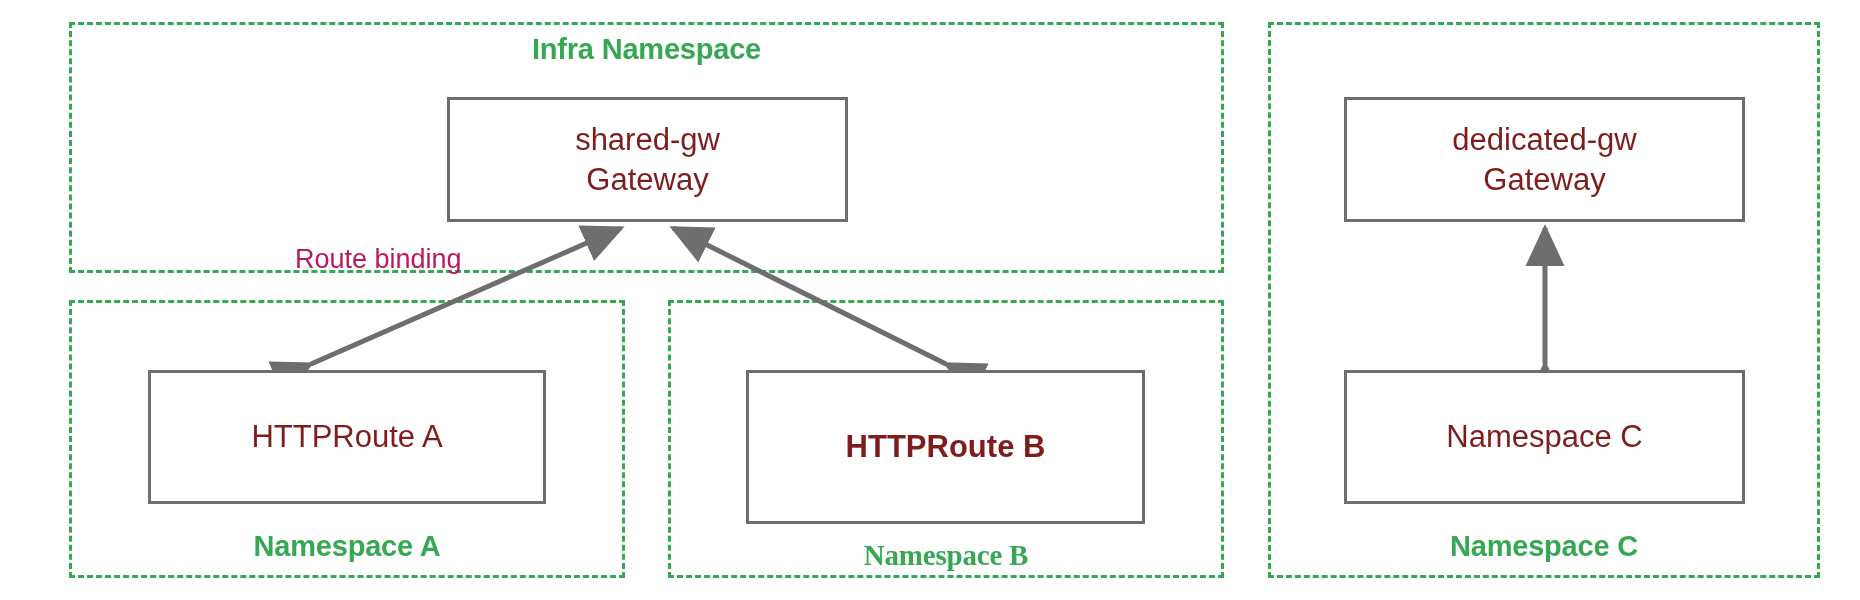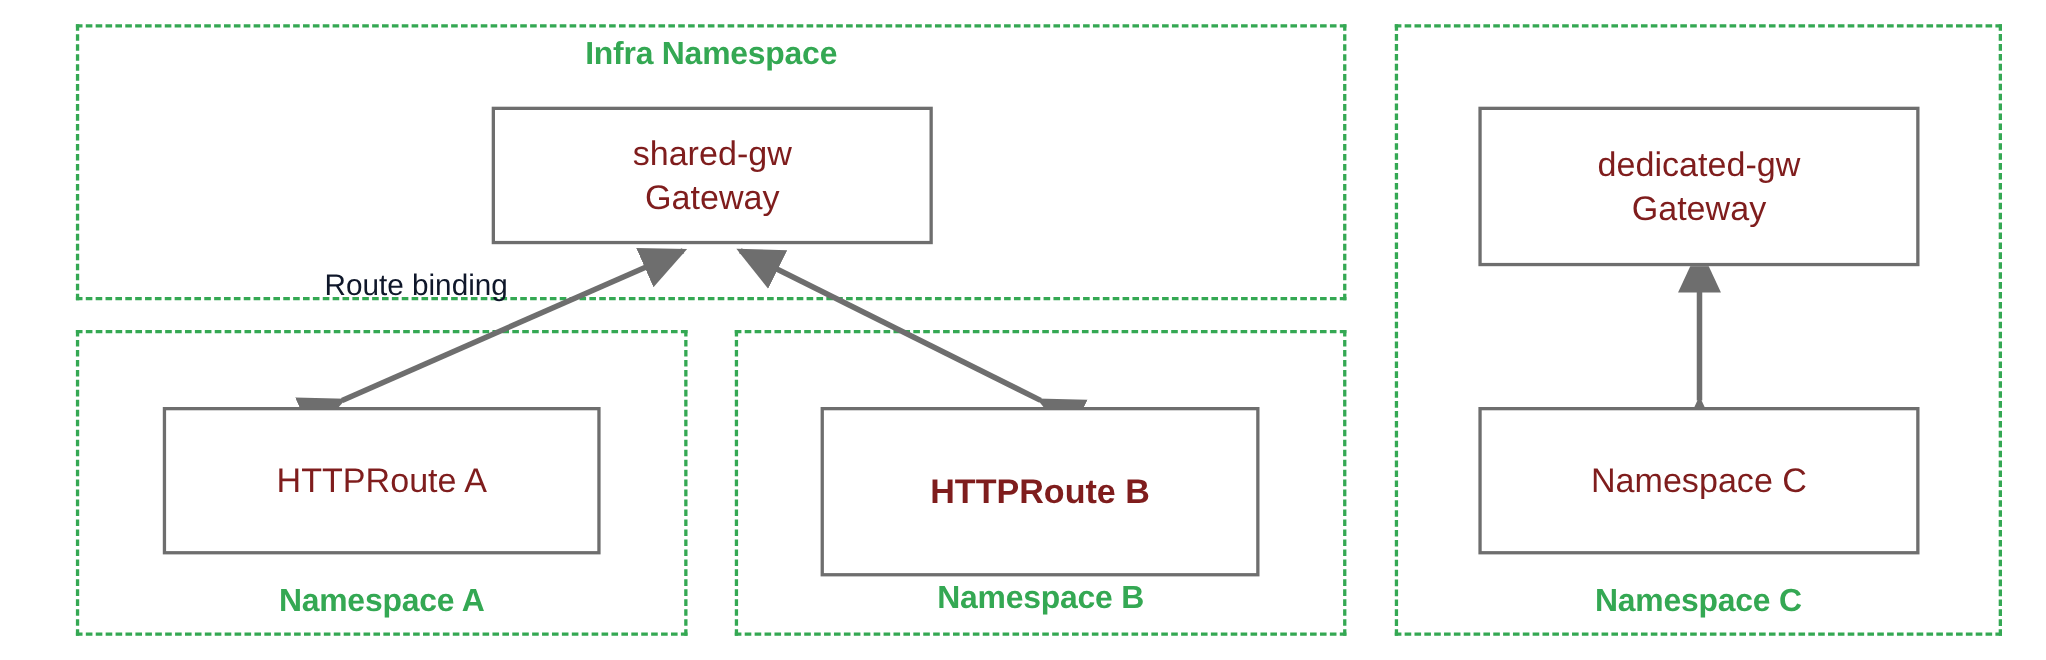--- a/index.html
+++ b/index.html
@@ -55,21 +55,21 @@
     text-align: center;
   }
   .node-box .line {
     display: block;
     white-space: nowrap;
   }
 
   
   .edge-label {
     position: absolute;
-    color: #0f172a;
+    color: #be185d;
     font-size: 27px;
     white-space: nowrap;
     font-family: "Liberation Sans", sans-serif;
   }
 
   
   #arrows {
     position: absolute;
     left: 0;
     top: 0;
@@ -83,21 +83,21 @@
 
 <div id="canvas">
 
   <div class="ns-box" style="left:69px; top:22px; width:1155px; height:251px;"></div>
   <div class="ns-label" style="left:69px; top:33px; width:1155px;">Infra Namespace</div>
 
   <div class="ns-box" style="left:69px; top:300px; width:556px; height:278px;"></div>
   <div class="ns-label" style="left:69px; top:530px; width:556px;">Namespace A</div>
 
   <div class="ns-box" style="left:668px; top:300px; width:556px; height:278px;"></div>
-  <div class="ns-label" style="left:668px; top:528px; width:556px;">Namespace B</div>
+  <div class="ns-label" style="left:668px; top:539px; width:556px;font-family:Liberation Serif, serif;">Namespace B</div>
 
   <div class="ns-box" style="left:1268px; top:22px; width:552px; height:556px;"></div>
   <div class="ns-label" style="left:1268px; top:530px; width:552px;">Namespace C</div>
 
   <svg id="arrows" viewBox="0 0 1860 600" xmlns="http://www.w3.org/2000/svg">
     <defs>
       <marker id="ah" markerWidth="9" markerHeight="9" refX="7.6" refY="4.5" orient="auto" markerUnits="strokeWidth">
         <path d="M0,0.6 L8.4,4.5 L0,8.4 z" fill="#6e6e6e"></path>
       </marker>
     </defs>
@@ -113,21 +113,21 @@
     <g>
       <line x1="1545" y1="364" x2="1545" y2="228" stroke="#6e6e6e" stroke-width="5" marker-start="url(#ah)" marker-end="url(#ah)"></line>
     </g>
   </svg>
 
   <div class="node-box" style="left:447px; top:97px; width:401px; height:125px;">
     <span class="line">shared-gw</span>
     <span class="line">Gateway</span>
   </div>
 
-  <div class="node-box" style="left:1344px; top:97px; width:401px; height:145px;">
+  <div class="node-box" style="left:1344px; top:97px; width:401px; height:125px;">
     <span class="line">dedicated-gw</span>
     <span class="line">Gateway</span>
   </div>
 
   <div class="node-box" style="left:148px; top:370px; width:398px; height:134px;">
     <span class="line">HTTPRoute A</span>
   </div>
 
   <div class="node-box" style="left:746px; top:370px; width:399px; height:154px;font-weight:bold;">
     <span class="line">HTTPRoute B</span>

